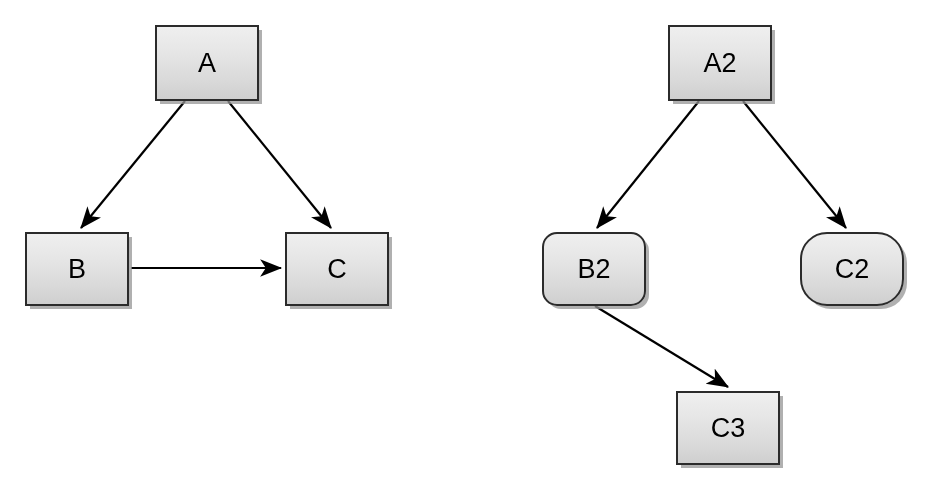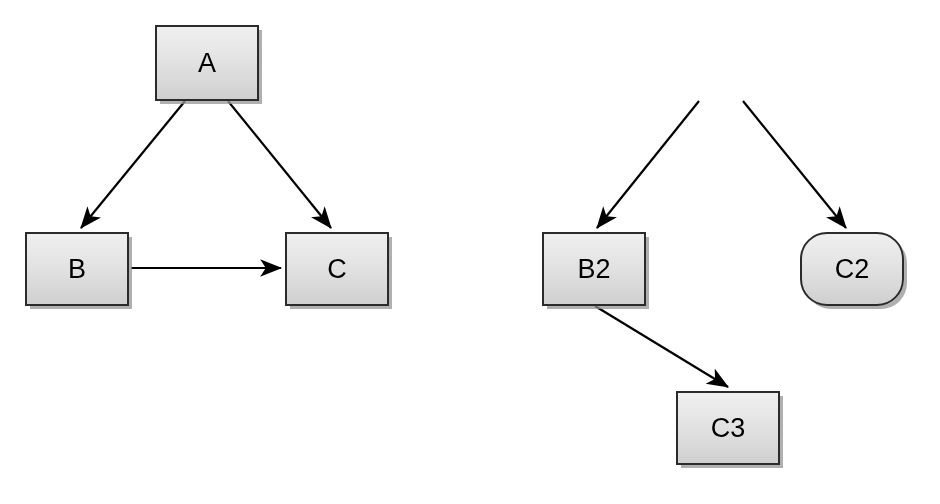--- a/index.html
+++ b/index.html
@@ -80,22 +80,25 @@
   </div>
 
   <div class="node-box" style="left:25px; top:232px; width:104px; height:74px;">
     <span class="node-label">B</span>
   </div>
 
   <div class="node-box" style="left:285px; top:232px; width:104px; height:74px;">
     <span class="node-label">C</span>
   </div>
 
+  <div class="node-box" style="left:668px; top:25px; width:104px; height:76px;">
+    <span class="node-label">A2</span>
+  </div>
 
-  <div class="node-box" style="left:542px; top:232px; width:104px; height:74px;">
+  <div class="node-box" style="left:542px; top:232px; width:104px; height:74px;border-radius:15px;">
     <span class="node-label">B2</span>
   </div>
 
   <div class="node-box" style="left:800px; top:232px; width:104px; height:74px;border-radius:27px;">
     <span class="node-label">C2</span>
   </div>
 
   <div class="node-box" style="left:676px; top:391px; width:104px; height:74px;text-align:right;">
     <span class="node-label">C3</span>
   </div>

